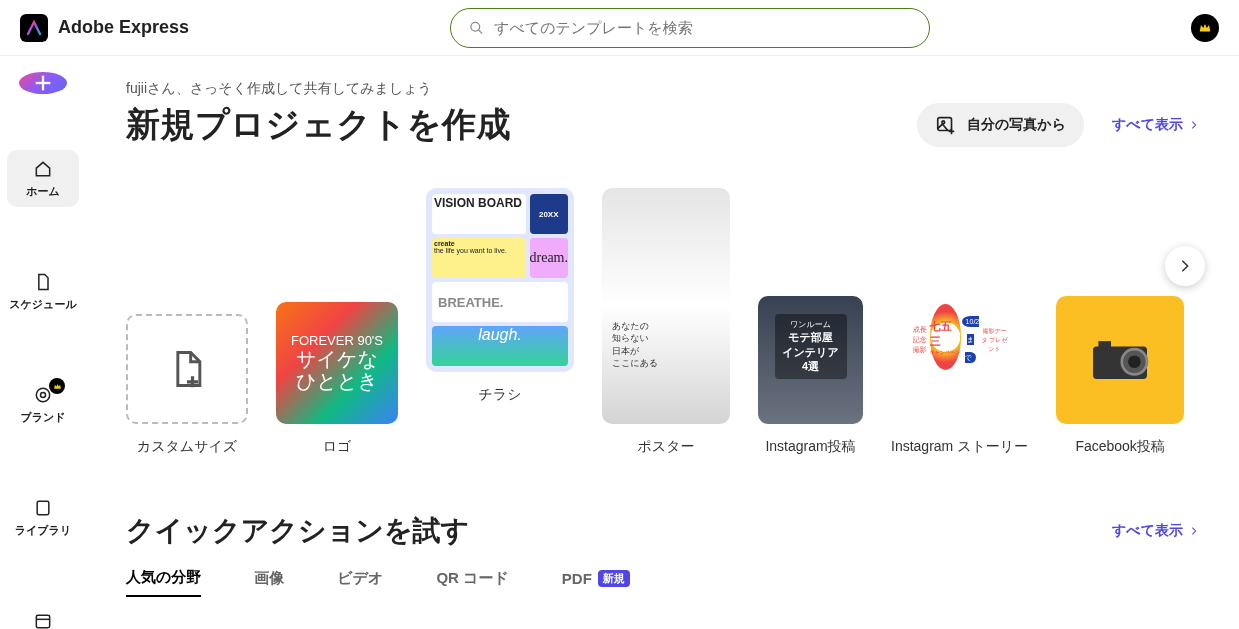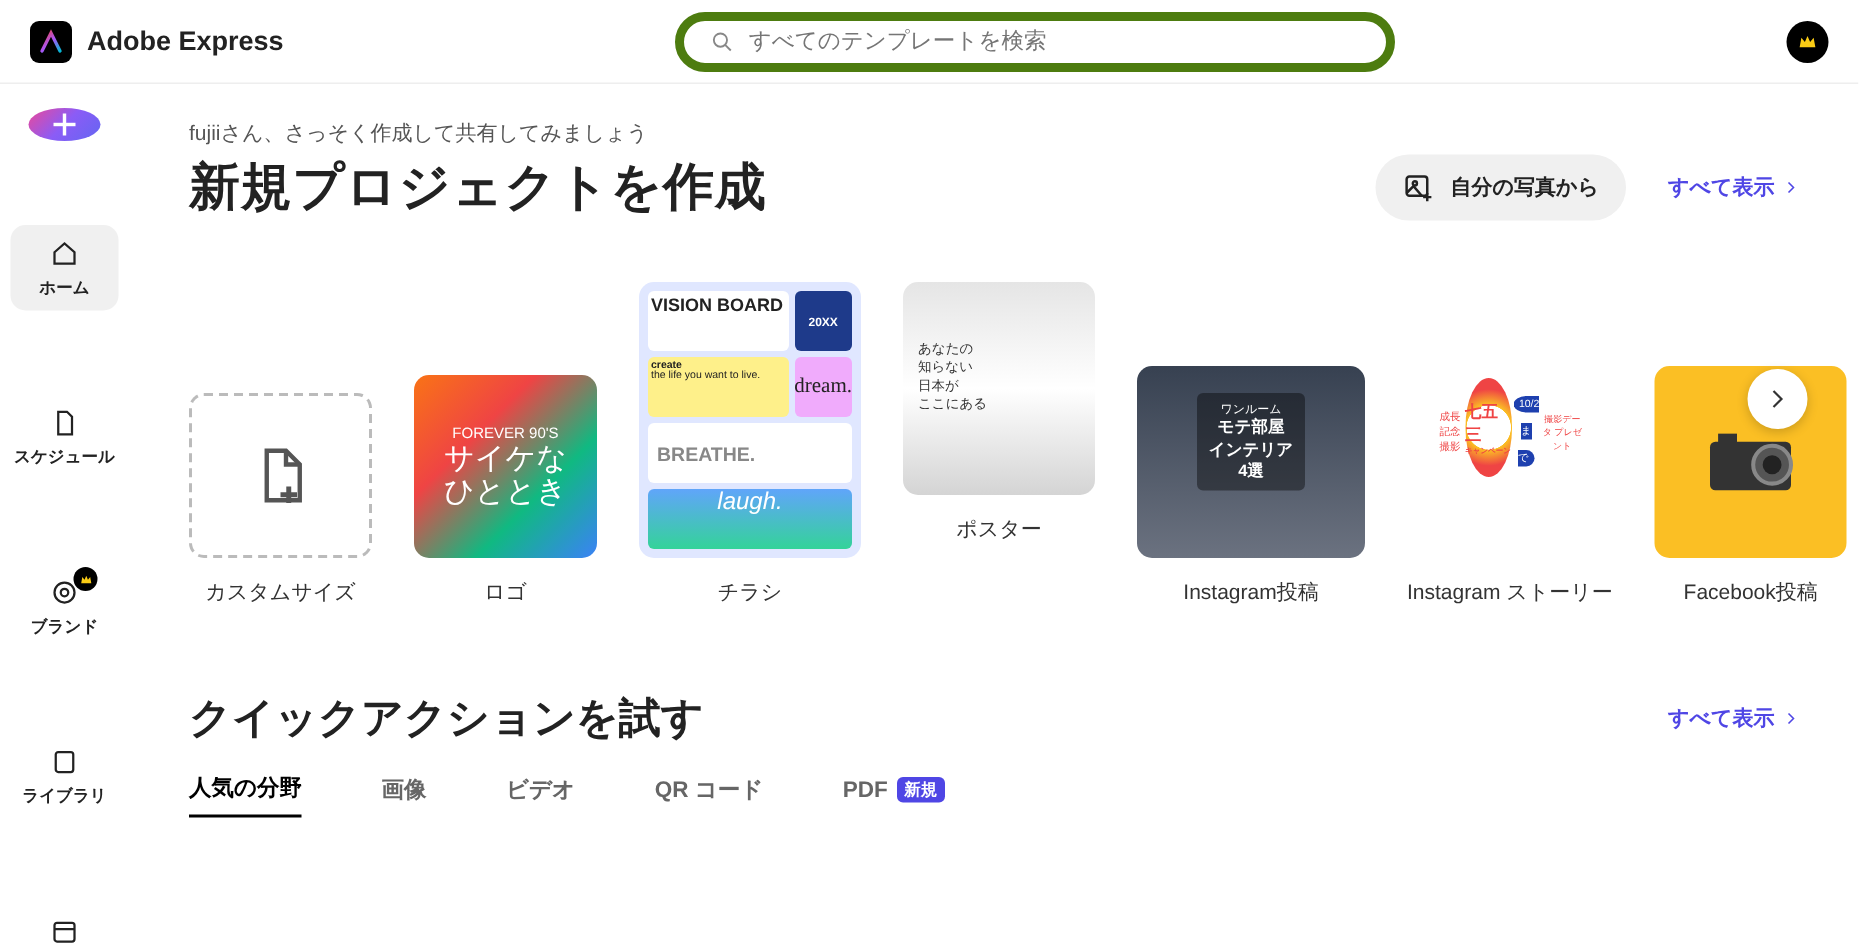--- a/index.html
+++ b/index.html
@@ -3,21 +3,21 @@
 <meta charset="utf-8">
 <style>
   * { margin: 0; padding: 0; box-sizing: border-box; font-family: -apple-system, BlinkMacSystemFont, "Segoe UI", sans-serif; }
   body { background: #fff; width: 1239px; height: 629px; overflow: hidden; color: #222; }
   .header { height: 56px; display: flex; align-items: center; padding: 0 20px; border-bottom: 1px solid #eee; }
   .logo-wrap { display: flex; align-items: center; gap: 10px; }
   .logo-box { width: 28px; height: 28px; border-radius: 6px; background: #000; display: flex; align-items: center; justify-content: center; }
   .logo-svg { width: 18px; height: 18px; }
   .product-name { font-weight: 700; font-size: 18px; }
   .search-wrap { flex: 1; display: flex; justify-content: center; }
-  .search-bar { width: 480px; height: 40px; border: 6px solid #4d7c0f; border-radius: 999px; display: flex; align-items: center; padding: 0 18px; gap: 10px; color: #888; }
+  .search-bar { width: 480px; height: 40px; border: 1px solid #4d7c0f; border-radius: 999px; display: flex; align-items: center; padding: 0 18px; gap: 10px; color: #888; }
   .search-icon { width: 16px; height: 16px; stroke: #888; stroke-width: 2; fill: none; }
   .search-input { border: none; outline: none; font-size: 15px; width: 100%; background: transparent; color: #888; }
   .avatar { width: 28px; height: 28px; border-radius: 50%; background: #000; display: flex; align-items: center; justify-content: center; }
   .crown { width: 14px; height: 14px; fill: #facc15; }
 
   .body-wrap { display: flex; height: calc(100% - 56px); }
   .sidebar { width: 86px; padding: 16px 0; display: flex; flex-direction: column; align-items: center; gap: 16px; }
   .fab { width: 48px; height: 48px; border-radius: 50%; background: linear-gradient(135deg, #ec4899, #8b5cf6, #6366f1); display: flex; align-items: center; justify-content: center; color: #fff; font-size: 24px; cursor: pointer; }
   .side-item { width: 72px; padding: 8px 0; display: flex; flex-direction: column; align-items: center; gap: 4px; cursor: pointer; border-radius: 10px; position: relative; margin-top: 40px; }
   .side-item.active { background: #f0f0f0; }
@@ -38,22 +38,22 @@
   .showall svg { width: 10px; height: 10px; stroke: #4f46e5; stroke-width: 2.5; fill: none; }
 
   .carousel-wrap { position: relative; margin-top: 40px; }
   .carousel { display: flex; gap: 28px; }
   .tpl-card { display: flex; flex-direction: column; align-items: center; gap: 14px; cursor: pointer; flex-shrink: 0; }
   .thumb { border-radius: 10px; overflow: hidden; display: flex; align-items: center; justify-content: center; position: relative; }
   .thumb.custom { width: 122px; height: 110px; border: 2px dashed #bbb; background: #fff; }
   .custom-icon { width: 44px; height: 44px; stroke: #555; stroke-width: 1.6; fill: none; }
   .thumb.logo { width: 122px; height: 122px; }
   .thumb.flyer { width: 148px; height: 184px; }
-  .thumb.poster { width: 128px; height: 142px; }
-  .thumb.ig-post { width: 152px; height: 128px; }
+  .thumb.poster { width: 128px; height: 236px; }
+  .thumb.ig-post { width: 105px; height: 128px; }
   .thumb.ig-story { width: 100px; height: 174px; }
   .thumb.fb { width: 128px; height: 128px; }
   .tpl-label { font-size: 14px; font-weight: 500; color: #333; white-space: nowrap; }
   .nav-btn { position: absolute; right: -6px; top: 58px; width: 40px; height: 40px; border-radius: 50%; background: #fff; box-shadow: 0 2px 8px rgba(0,0,0,0.2); display: flex; align-items: center; justify-content: center; cursor: pointer; }
   .nav-btn svg { width: 16px; height: 16px; stroke: #333; stroke-width: 2.2; fill: none; }
 
   .section2 { margin-top: 56px; display: flex; align-items: center; justify-content: space-between; }
   .section2-title { font-size: 28px; font-weight: 700; }
   .tabs { display: flex; align-items: center; gap: 53px; margin-top: 18px; font-size: 15px; color: #666; }
   .tab { font-weight: 700; cursor: pointer; display: flex; align-items: center; gap: 6px; padding-bottom: 8px; }
@@ -209,21 +209,21 @@
                 <path d="M7 3 H14 L19 8 V21 H7 Z"></path>
                 <path d="M14 3 V8 H19"></path>
                 <path d="M15 16 V22 M12 19 H18" stroke-width="1.8"></path>
               </svg>
           </div>
           <span class="tpl-label">カスタムサイズ</span>
         </div>
 
         <div class="tpl-card" style="justify-content:flex-end; padding-top:58px;">
           <div class="thumb logo t-logo">
-            <div style="font-size:10px;">FOREVER 90'S</div>
+            <div style="font-size:13px;">FOREVER 90'S</div>
             <div>サイケな</div>
             <div>ひととき</div>
           </div>
           <span class="tpl-label">ロゴ</span>
         </div>
 
         <div class="tpl-card">
           <div class="thumb flyer t-flyer">
             <div class="grid">
               <div class="cell" style="background:#fff;font-size:12px;font-weight:900;padding:2px;"><span>VISION BOARD</span></div>

